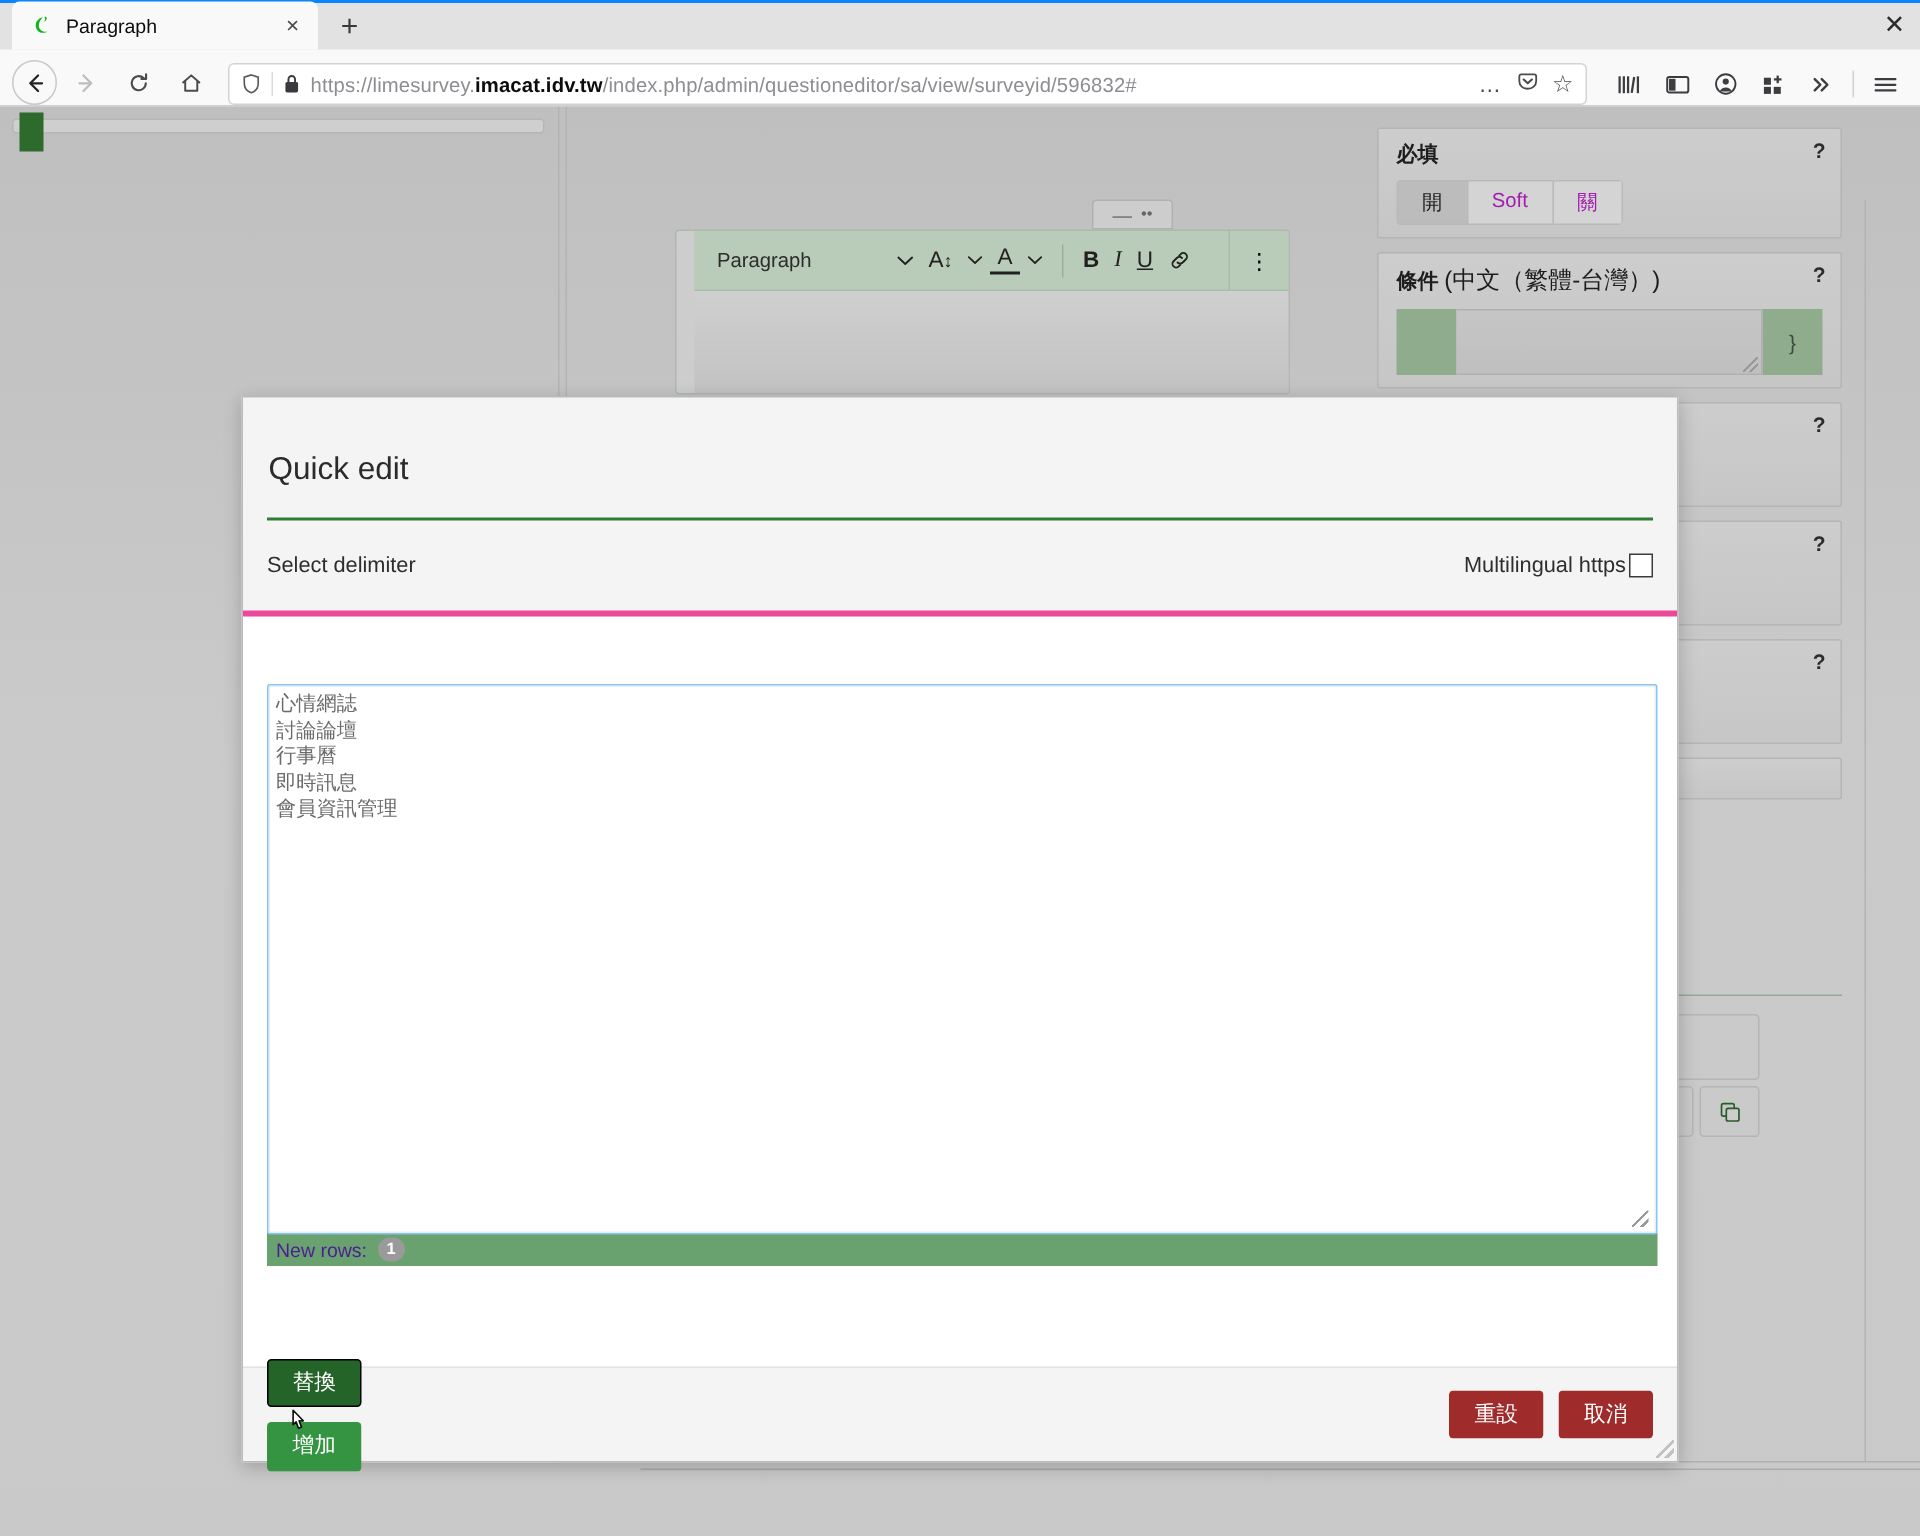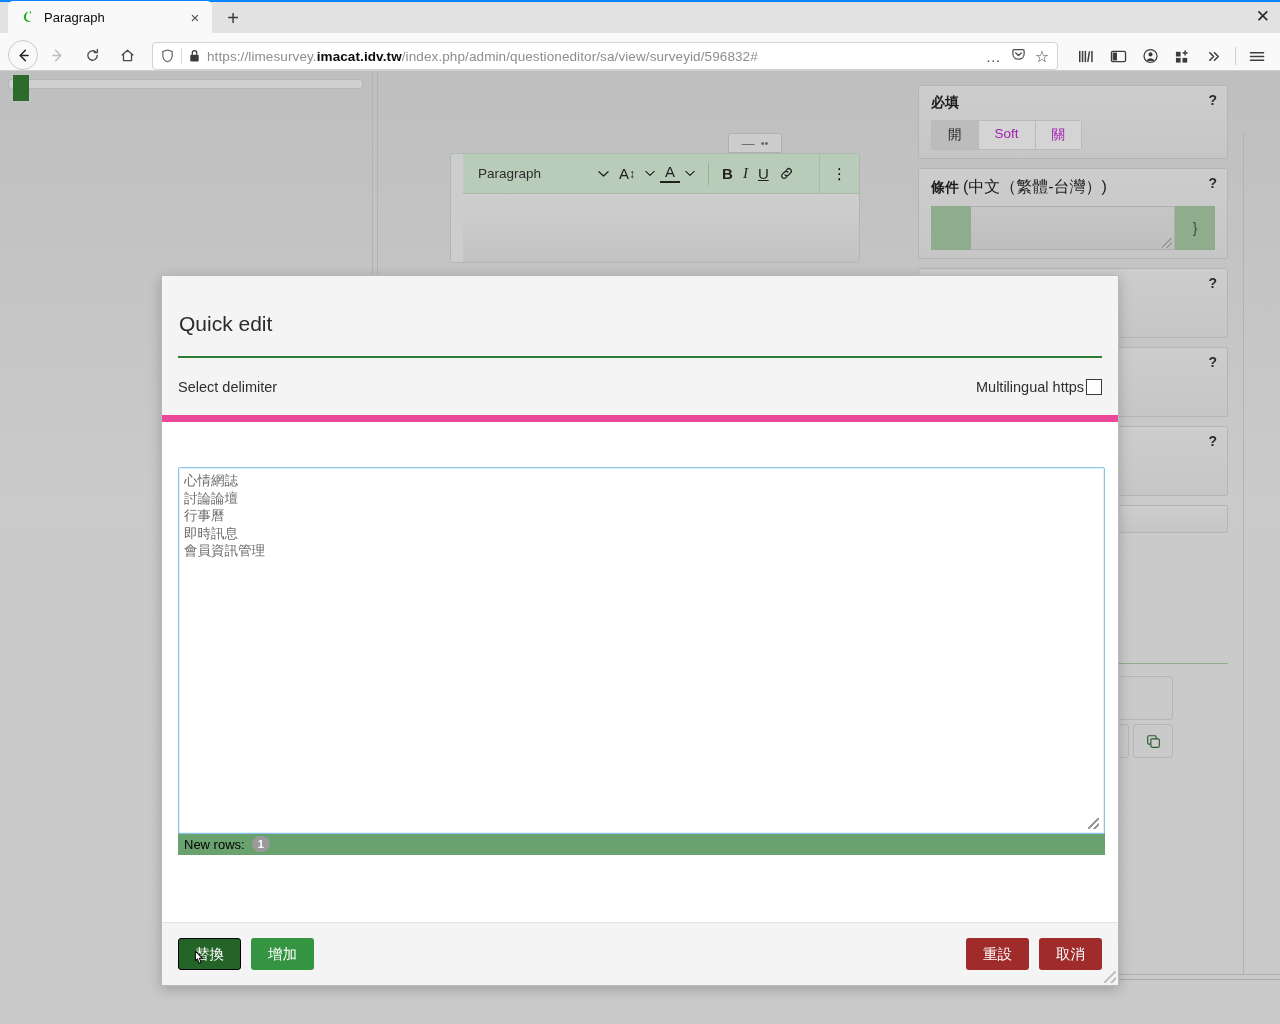--- a/index.html
+++ b/index.html
@@ -126,31 +126,31 @@
   .bg-iconbox{ border:1px solid #b5b5b5; border-radius:3px; }
   .bg-iconrow{ display:flex; }
   .bg-iconbtn{ width:40px; height:34px; border:1px solid #b5b5b5; border-radius:3px; margin-right:4px;
                display:flex; align-items:center; justify-content:center; color:#2a5b2a; font-size:15px;}
   .bg-greenbtn{ display:inline-block; background:#27712f; color:#e6f0e6; font-size:14px;
                 padding:8px 16px; border-radius:3px;}
 
   
   #modal-overlay{ position:absolute; inset:0; }
   #modal{
-    position:absolute; left:161px; top:204px; width:958px; height:711px;
+    position:absolute; left:161px; top:193px; width:958px; height:711px;
     background:#f4f4f4; border:1px solid #b9b9b9;
     box-shadow: 0 3px 12px rgba(0,0,0,0.22);
     display:flex; flex-direction:column;
   }
   .modal-header{ padding:36px 16px 0 16px; }
   .modal-title{ font-size:21px; color:#2b2b2b; font-weight:normal; padding-left:1px;}
   .modal-title-rule{ height:2px; background:#2f7d32; margin-top:20px; }
   .modal-subbar{
     height:64px; display:flex; align-items:center; padding:0 16px; position:relative;
-    border-bottom:7px solid #ec4899;
+    border-bottom:4px solid #ec4899;
   }
   .label-delim{ font-size:14.5px; color:#2e2e2e; width:127px; }
   .delim-select{
     width:257px; height:38px; background:#fff; border:1px solid #c7c7c7; border-radius:2px;
     display:flex; align-items:center; position:relative; padding:0 8px 0 12px;
   }
   .delim-select .val{ font-size:14px; color:#555; }
   .delim-select .val .paren{ font-size:11.5px; color:#777; }
   .delim-select .arrowbox{
     position:absolute; right:1px; top:1px; bottom:1px; width:16px;
@@ -183,36 +183,36 @@
     box-shadow: inset 0 0 0 1px rgba(140,195,235,0.25);
   }
   .ta-grip{ position:absolute; right:3px; bottom:5px; width:11px;height:11px; pointer-events:none;
      background:
       linear-gradient(135deg, transparent 44%, #9a9a9a 44%, #9a9a9a 56%, transparent 56%),
       linear-gradient(135deg, transparent 72%, #9a9a9a 72%, #9a9a9a 84%, transparent 84%);}
   .newrows-bar{
     width:927px; height:22px; background:#6aa26f; display:flex; align-items:center;
     padding:0 6px; gap:7px; margin-top:-1px;
   }
-  .newrows-bar .lbl{ font-size:13px; color:#000000;}
+  .newrows-bar .lbl{ font-size:13px; color:#4c1d95;}
   .newrows-bar .badge{
     background:#9a9a9a; color:#fff; font-size:11px; font-weight:bold; border-radius:9px;
     min-width:18px; height:16px; display:flex;align-items:center;justify-content:center; padding:0 6px;
   }
 
   .modal-footer{
     height:63px; background:#f4f4f4; border-top:1px solid #e3e3e3;
     display:flex; align-items:center; padding:0 16px; position:relative;
   }
   .btn{ font-size:14.5px; border-radius:3px; padding:8px 16px; color:#fff; border:1px solid transparent;
         display:inline-flex; align-items:center; justify-content:center; line-height:1;}
   .btn-green-dark{ background:#256429; border:1px solid #000; position:relative;}
   .btn-green{ background:#349441; }
   .btn-red{ background:#9f2b2b; }
-  .footer-left-btns{ display:flex; gap:10px; }
+  .footer-left-btns{ display:flex; gap:10px;flex-direction:column; }
   .footer-right-btns{ position:absolute; right:16px; display:flex; gap:10px;}
   .cursor-hand{
     position:absolute; left:30px; top:27px; width:17px; height:21px; pointer-events:none;
   }
   .modal-resize{ position:absolute; right:2px; bottom:2px; width:12px;height:12px;
      background:
       linear-gradient(135deg, transparent 45%, #c2c2c2 45%, #c2c2c2 57%, transparent 57%),
       linear-gradient(135deg, transparent 72%, #c2c2c2 72%, #c2c2c2 84%, transparent 84%);}
 </style>
 </head>

